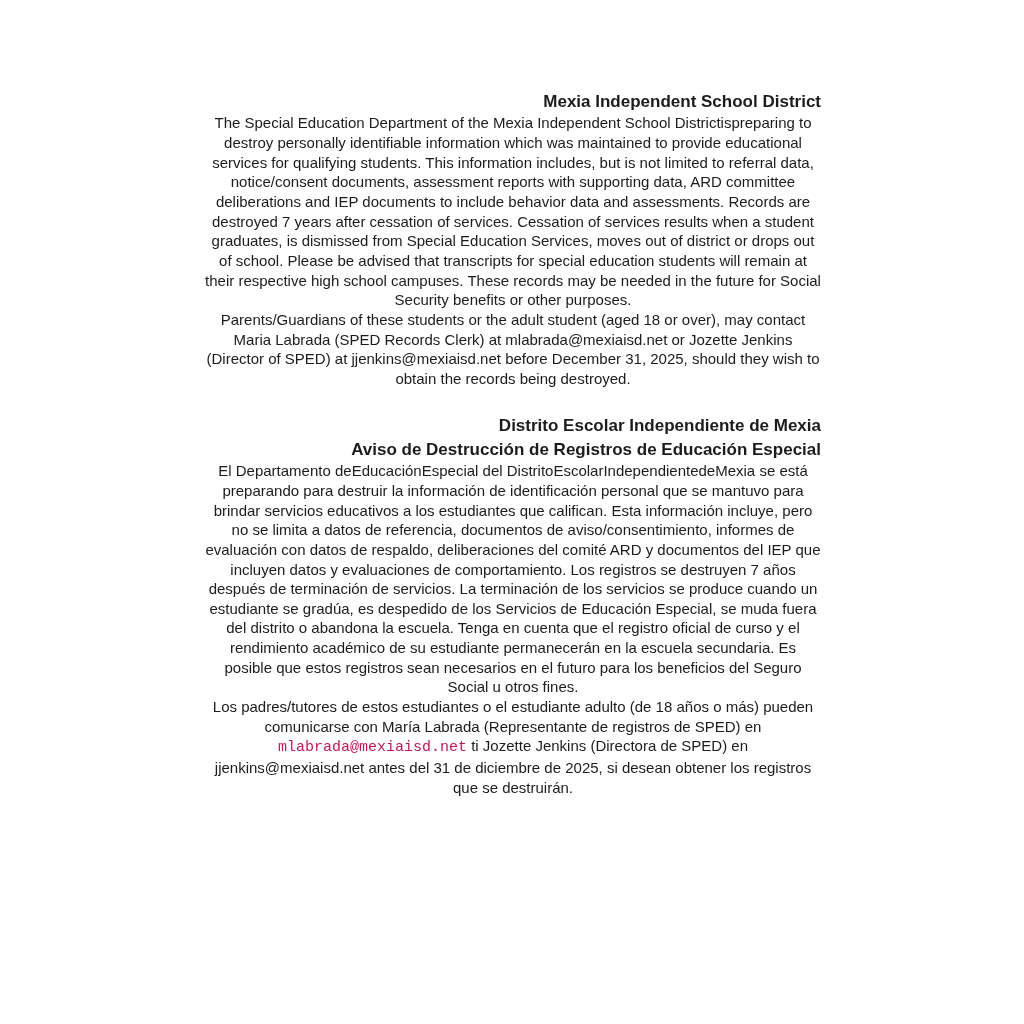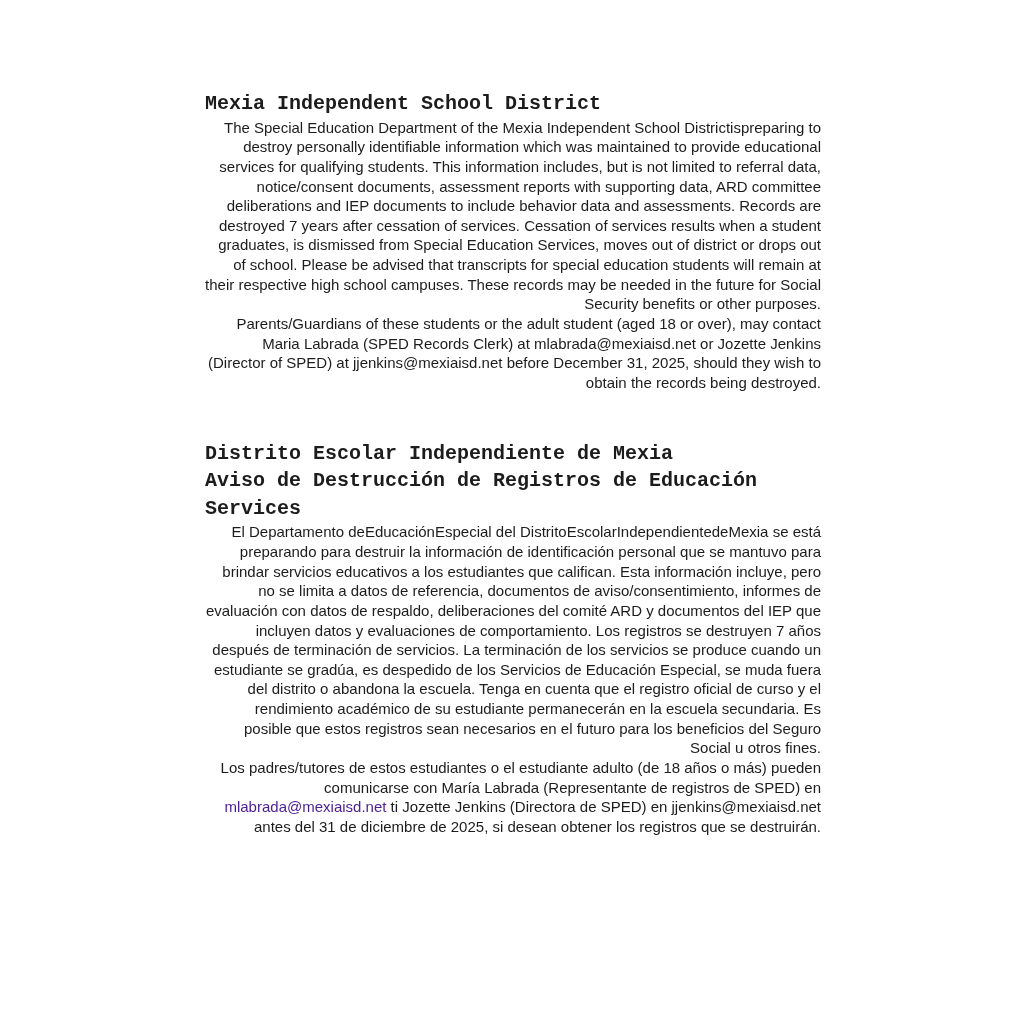--- a/index.html
+++ b/index.html
@@ -13,56 +13,56 @@
   .doc-page {
     position: absolute;
     left: 205px;
     top: 90px;
     width: 616px;
     color: #1c1c1c;
     font-size: 15px;
     line-height: 1.31;
   }
   .notice-heading {
-    text-align: left;
+    text-align: right;
     font-weight: 700;
-    font-size: 20px;
+    font-size: 17px;
     line-height: 1.38;
-    font-family: Liberation Mono, monospace;
   }
   .heading-line { display: block; }
   .para {
     margin: 0;
-    text-align: right;
+    text-align: center;
   }
   .para-gap { margin-top: 8px; }
-  .section-es { margin-top: 47px; }
+  .section-es { margin-top: 26px; }
   .email-link {
-    color: #4c1d95;
+    color: #be185d;
     text-decoration: none;
     cursor: pointer;
+    font-family: Liberation Mono, monospace;
   }
 </style>
 </head>
 <body>
 
 <div class="doc-page">
 
   <section>
     <h1 class="notice-heading">
       <span class="heading-line">Mexia Independent School District</span>
     </h1>
     <p class="para">The Special Education Department of the Mexia Independent School Districtispreparing to destroy personally identifiable information which was maintained to provide educational services for qualifying students. This information includes, but is not limited to referral data, notice/consent documents, assessment reports with supporting data, ARD committee deliberations and IEP documents to include behavior data and assessments. Records are destroyed 7 years after cessation of services. Cessation of services results when a student graduates, is dismissed from Special Education Services, moves out of district or drops out of school. Please be advised that transcripts for special education students will remain at their respective high school campuses. These records may be needed in the future for Social Security benefits or other purposes.</p>
     <p class="para">Parents/Guardians of these students or the adult student (aged 18 or over), may contact Maria Labrada (SPED Records Clerk) at mlabrada@mexiaisd.net or Jozette Jenkins (Director of SPED) at jjenkins@mexiaisd.net before December 31, 2025, should they wish to obtain the records being destroyed.</p>
   </section>
 
   <section class="section-es">
     <h1 class="notice-heading">
       <span class="heading-line">Distrito Escolar Independiente de Mexia</span>
-      <span class="heading-line">Aviso de Destrucción de Registros de Educación Services</span>
+      <span class="heading-line">Aviso de Destrucción de Registros de Educación Especial</span>
     </h1>
     <p class="para">El Departamento deEducaciónEspecial del DistritoEscolarIndependientedeMexia se está preparando para destruir la información de identificación personal que se mantuvo para brindar servicios educativos a los estudiantes que califican. Esta información incluye, pero no se limita a datos de referencia, documentos de aviso/consentimiento, informes de evaluación con datos de respaldo, deliberaciones del comité ARD y documentos del IEP que incluyen datos y evaluaciones de comportamiento. Los registros se destruyen 7 años después de terminación de servicios. La terminación de los servicios se produce cuando un estudiante se gradúa, es despedido de los Servicios de Educación Especial, se muda fuera del distrito o abandona la escuela. Tenga en cuenta que el registro oficial de curso y el rendimiento académico de su estudiante permanecerán en la escuela secundaria. Es posible que estos registros sean necesarios en el futuro para los beneficios del Seguro Social u otros fines.</p>
     <p class="para">
       <span>Los padres/tutores de estos estudiantes o el estudiante adulto (de 18 años o más) pueden comunicarse con María Labrada (Representante de registros de SPED) en </span><a class="email-link">mlabrada@mexiaisd.net</a><span> ti Jozette Jenkins (Directora de SPED) en jjenkins@mexiaisd.net antes del 31 de diciembre de 2025, si desean obtener los registros que se destruirán.</span>
     </p>
   </section>
 
 </div>
 
 </body></html>

